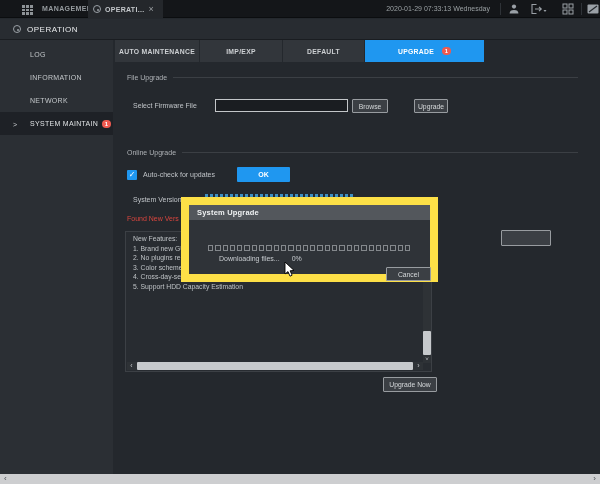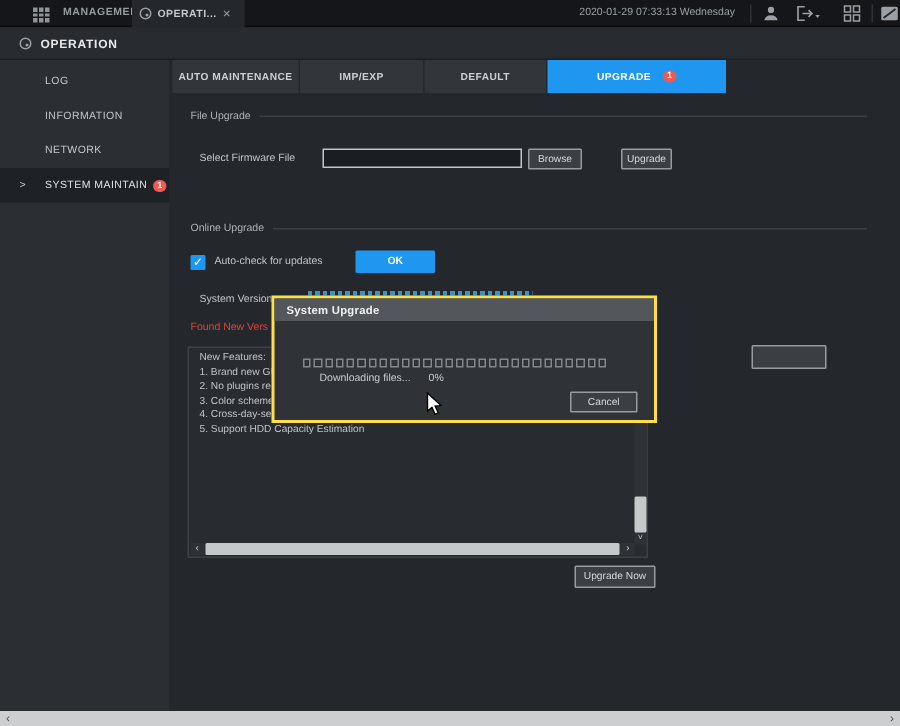--- a/index.html
+++ b/index.html
@@ -17,21 +17,21 @@
   .circle-ico:after{content:"";position:absolute;left:2.6px;top:2.6px;width:2px;height:2px;background:#9aa0a6;border-radius:50%;}
   .tb-tab-label{color:#c4c8cb;font-size:7px;font-weight:700;letter-spacing:.3px;white-space:nowrap;overflow:hidden;}
   .tb-close{color:#9a9ea2;font-size:9px;line-height:9px;cursor:default;}
   .tb-date{right:110px;top:5px;color:#9aa0a3;font-size:7px;white-space:nowrap;}
   .tb-ico{top:3px;width:13px;height:12px;}
   .tb-ico svg{display:block;}
   .tb-sep{top:3px;width:1px;height:12px;background:#2e3237;}
 
   
   .header{left:0;top:19px;width:600px;height:21px;background:#282c31;display:flex;align-items:center;padding-left:13px;gap:6px;border-bottom:1px solid #1a1d21;}
-  .header-title{color:#e8eaec;font-size:8px;font-weight:700;letter-spacing:.5px;}
+  .header-title{color:#e8eaec;font-size:8px;font-weight:400;letter-spacing:.5px;}
 
   
   .sidebar{left:0;top:40px;width:113px;height:434px;background:#2b2f34;}
   .side-item{position:relative;height:23px;display:flex;align-items:center;padding-left:30px;color:#c3c7ca;font-size:7px;letter-spacing:.3px;}
   .side-item.selected{background:#1e2126;color:#dfe2e4;}
   .side-chevron{position:absolute;left:13px;top:50%;transform:translateY(-50%);font-size:7px;color:#cdd0d3;}
   .badge{display:inline-block;min-width:9px;height:8px;padding:0 2px;margin-left:4px;background:#ee5a50;border-radius:4px;color:#fff;font-size:6px;line-height:8px;text-align:center;font-weight:700;}
 
   
   .main{left:113px;top:40px;width:487px;height:434px;background:#24282d;}
@@ -56,21 +56,21 @@
   .features-box{left:12px;top:191px;width:307px;height:141px;background:#282c31;border:1px solid #3c4045;}
   .features-text{position:absolute;left:7px;top:2px;color:#bfc3c6;font-size:6.8px;line-height:9.5px;white-space:nowrap;}
   .vsb{position:absolute;left:297px;top:1px;width:8px;height:130px;background:#2e3236;}
   .vsb-thumb{position:absolute;left:0;top:98px;width:8px;height:24px;background:#c6c9cc;border-radius:1px;}
   .vsb-btn{position:absolute;left:0;top:122px;width:8px;height:8px;color:#c6c9cc;font-size:6px;line-height:8px;text-align:center;}
   .hsb{position:absolute;left:1px;top:130px;width:296px;height:8px;background:#2e3236;display:flex;align-items:stretch;}
   .hsb-btn{width:9px;color:#c6c9cc;font-size:7px;line-height:8px;text-align:center;flex:none;}
   .hsb-thumb{flex:1;background:#c6c9cc;border-radius:1px;margin:0 1px;}
 
   
-  .dialog{left:181px;top:197px;width:257px;height:85px;background:#2f3338;border:2px solid #fde047;z-index:50;}
+  .dialog{left:181px;top:197px;width:257px;height:85px;background:#2f3338;border:8px solid #fde047;z-index:50;}
   .dialog-title{height:15px;background:#53575c;color:#f0f2f3;font-size:7.5px;font-weight:700;display:flex;align-items:center;padding-left:8px;letter-spacing:.2px;}
   .segs{position:absolute;left:19px;top:40px;display:flex;gap:2px;}
   .seg{width:5.3px;height:5.5px;border:1px solid #84888c;}
   .dl-text{position:absolute;left:30px;top:50px;color:#c8ccd0;font-size:7px;}
   .dl-pct{margin-left:12px;}
   .cancel-btn{position:absolute;left:197px;top:62px;width:45px;height:14px;}
 
   .hidden-btn{left:388px;top:190px;width:50px;height:16px;z-index:5;}
 
   

